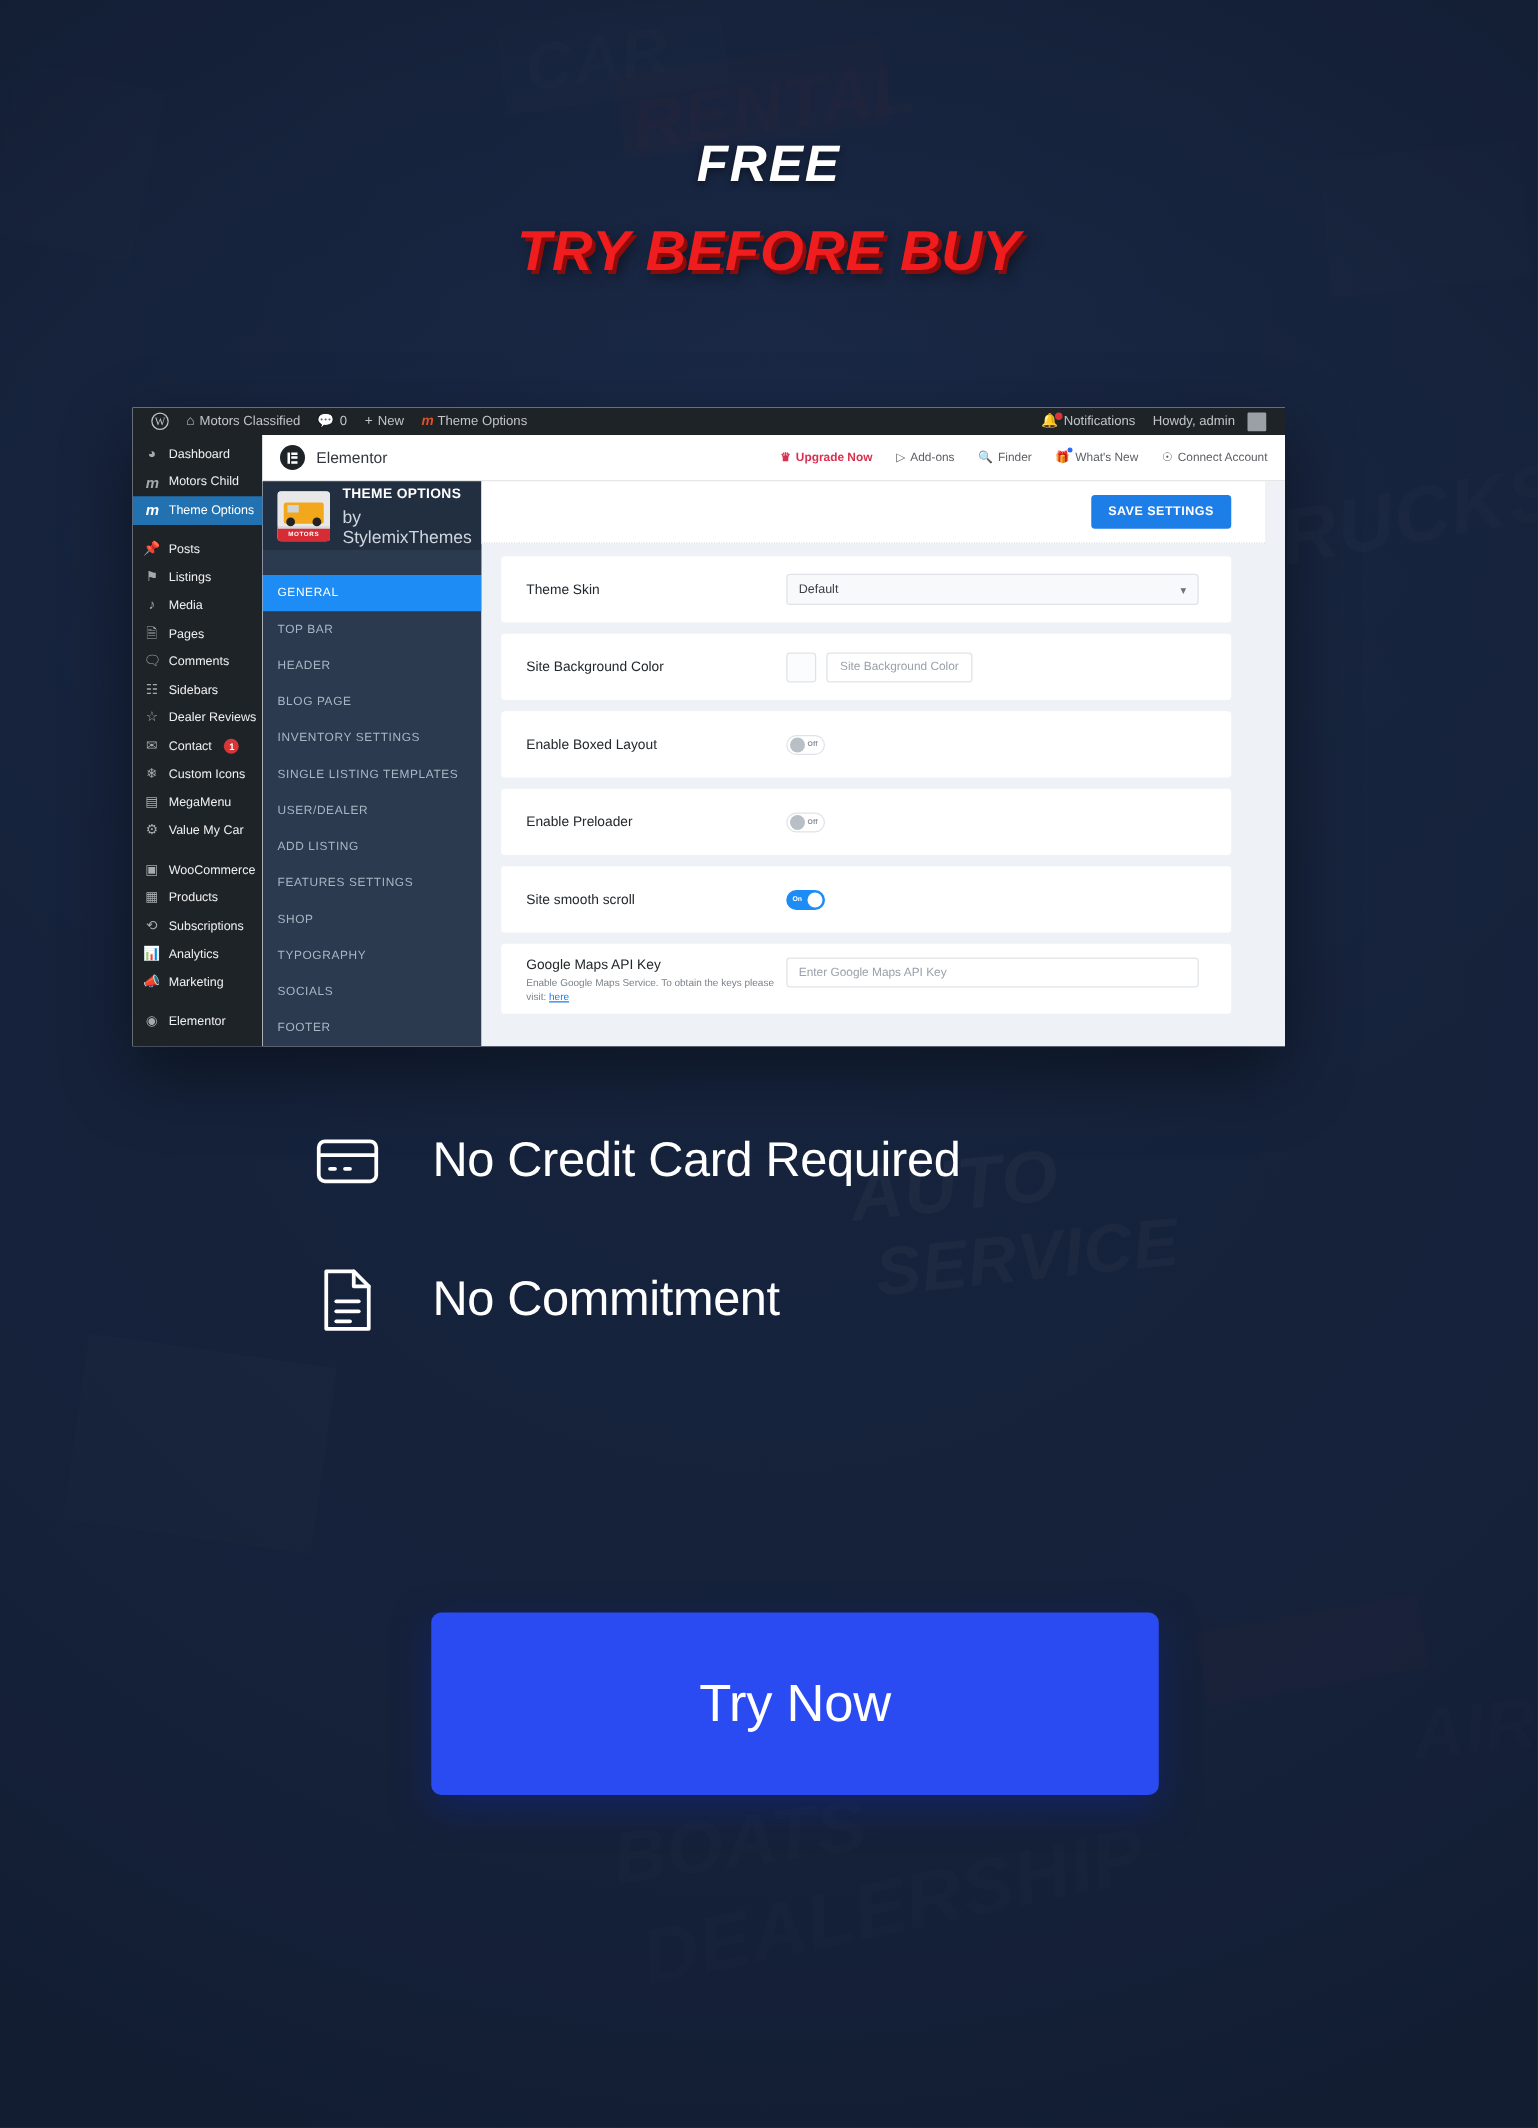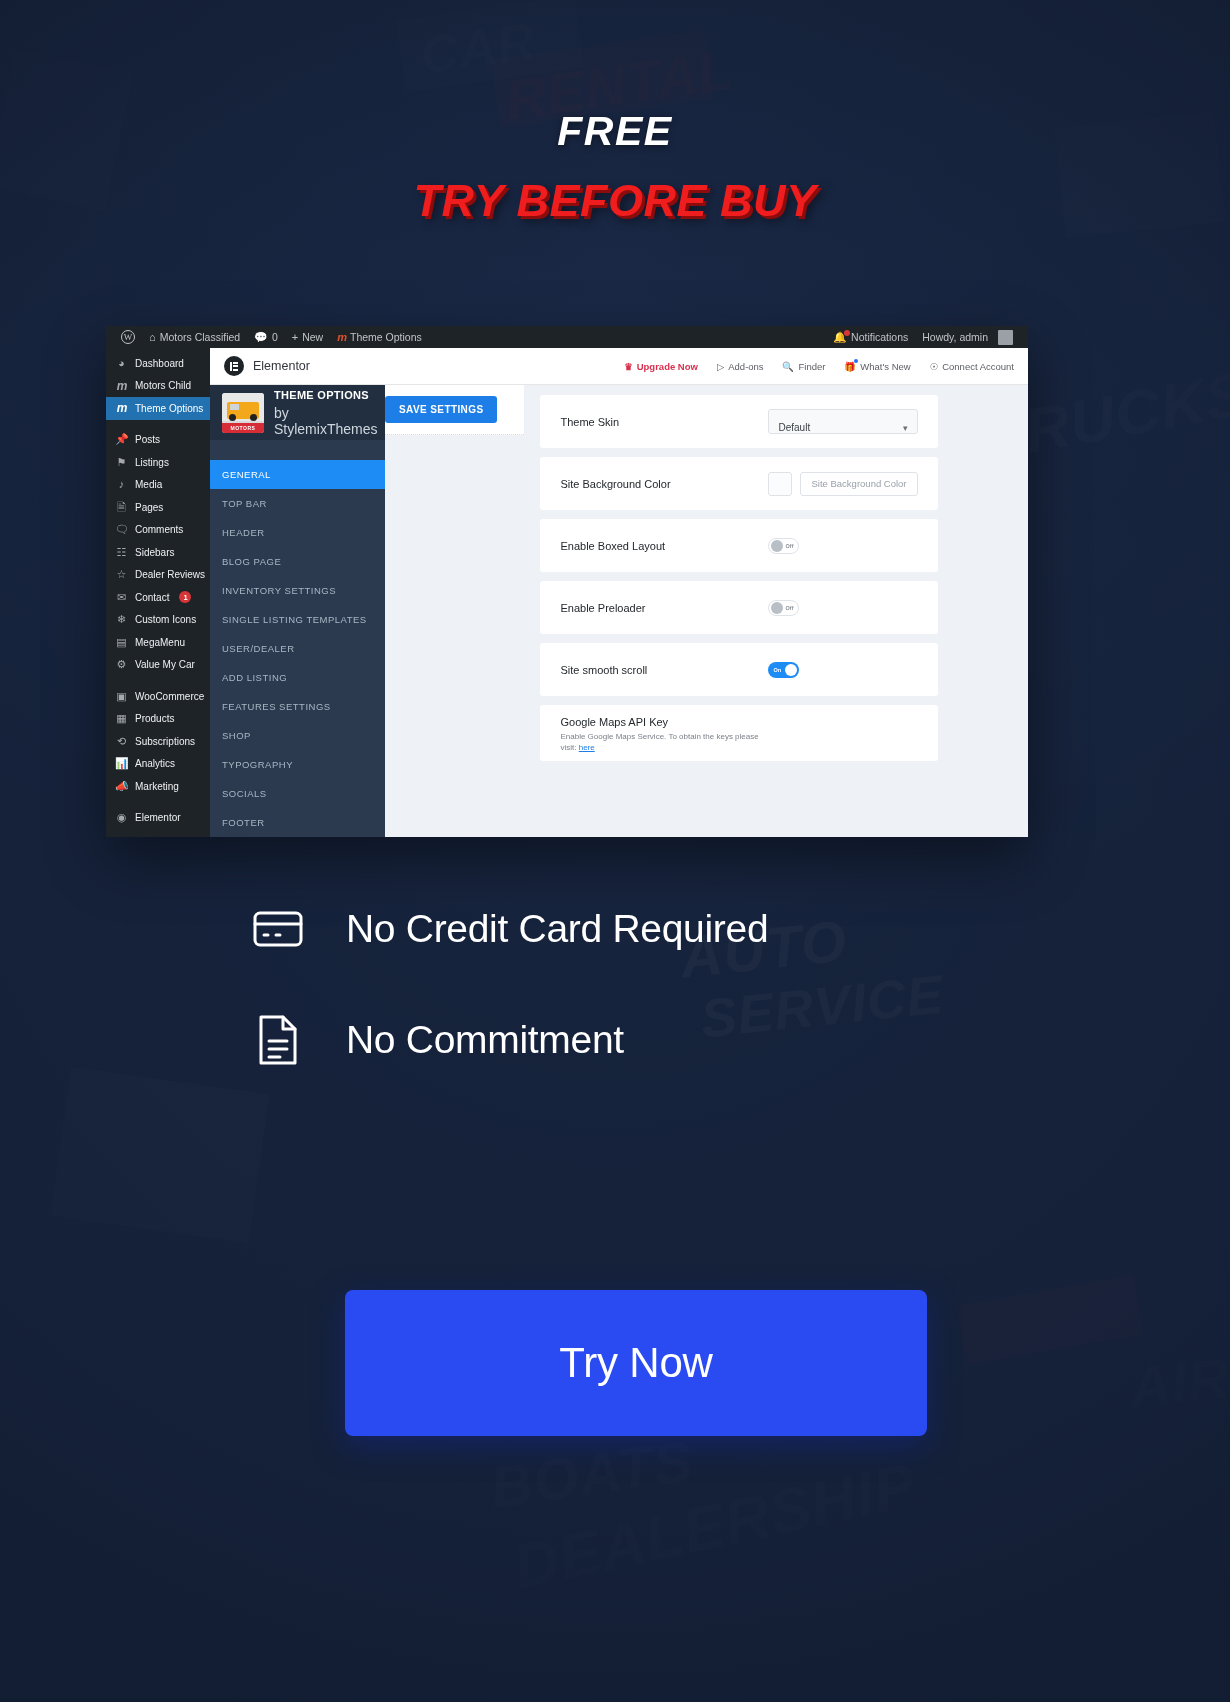--- a/index.html
+++ b/index.html
@@ -174,42 +174,42 @@
   .to-gap { height: 20px; background: #2b3a4f; }
   .to-item {
     height: 29px; display: flex; align-items: center; padding: 0 0 0 12px;
     color: #aab6c4; font-size: 9.5px; letter-spacing: 0.5px; white-space: nowrap;
   }
   .to-item.active { background: #1e8cf5; color: #fff; }
 
   
   .settings {
     flex: 1; padding: 0 16px 0 0; overflow: hidden;
-    display: flex; flex-direction: row;
+    display: flex; flex-direction: column;
   }
   .settings-top {
     background: #fff; height: 50px; display: flex; align-items: center;
     justify-content: flex-end; padding-right: 27px;
     border-bottom: 1px dotted #d9dde3;
   }
   .save-btn {
     background: #1e7ee8; color: #fff; font-size: 10px; font-weight: bold;
     padding: 8px 14px; border-radius: 3px; letter-spacing: 0.4px; border: none;
   }
   .settings-list { padding: 10px 27px 0 16px; }
   .srow {
     background: #fff; border-radius: 3px; margin-bottom: 9px;
     display: flex; align-items: center; padding: 0 20px; min-height: 53px;
   }
   .srow .lbl { width: 208px; flex: 0 0 208px; font-size: 11px; color: #23282d; font-weight: 500; }
   .srow .ctl { flex: 1; display: flex; align-items: center; gap: 8px; }
   .sel {
     width: 100%; max-width: 330px; height: 25px; background: #f7f9fb;
     border: 1px solid #dfe3e8; border-radius: 3px; font-size: 10px; color: #3a3f45;
-    display: flex; align-items: flex-end; padding: 0 9px; position: relative;
+    display: flex; align-items: center; padding: 0 9px; position: relative;
   }
   .sel .caret { margin-left: auto; font-size: 9px; color: #6b7179; }
   .swatch { width: 24px; height: 24px; background: #fbfcfd; border: 1px solid #dfe3e8; border-radius: 3px; }
   .cfield {
     height: 24px; border: 1px solid #dfe3e8; border-radius: 3px;
     background: #fff; font-size: 9.5px; color: #9aa1aa;
     display: flex; align-items: center; padding: 0 10px;
   }
   .toggle {
     width: 31px; height: 16px; border-radius: 9px; position: relative;
@@ -532,20 +532,23 @@
               </div>
 
               <div class="srow tall">
                 <div class="lbl">
                   <div>Google Maps API Key</div>
                   <div class="sub">
                     <span>Enable Google Maps Service. To obtain the keys please visit:</span>
                     <a href="#">here</a>
                   </div>
                 </div>
+                <div class="ctl">
+                  <div class="inp">Enter Google Maps API Key</div>
+                </div>
               </div>
 
             </div>
           </div>
 
         </div>
       </div>
     </div>
   </div>
 

